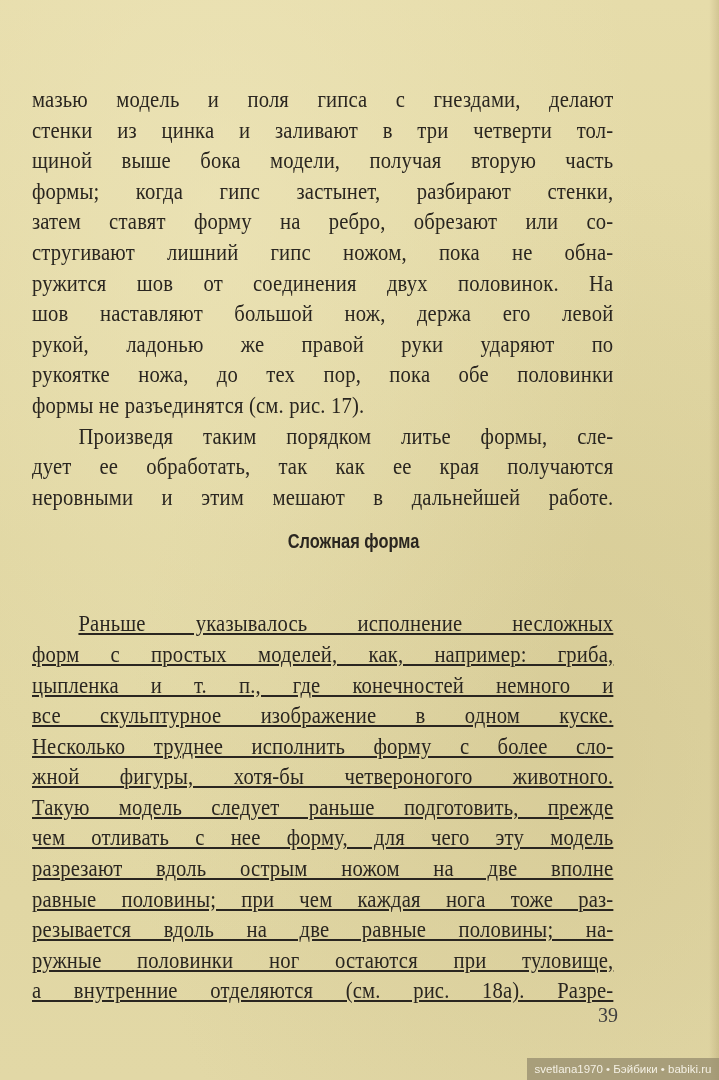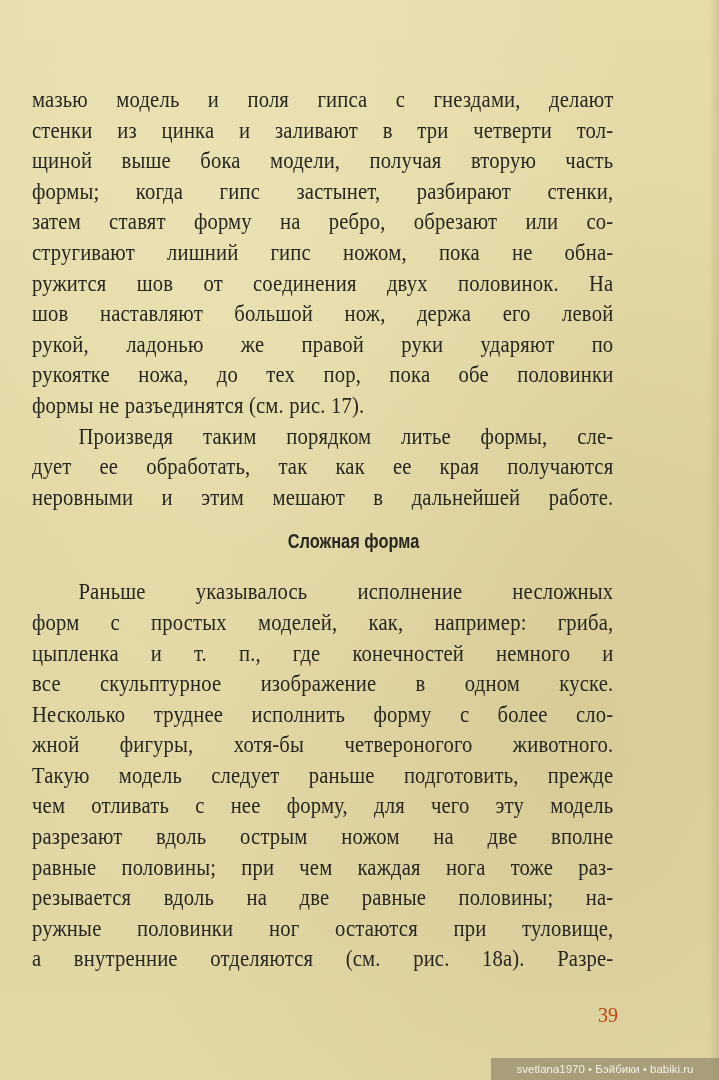--- a/index.html
+++ b/index.html
@@ -30,24 +30,24 @@
   .line.last { text-align-last: left; }
   .line.indent { padding-left: 54px; width: 622px; }
   .heading {
     position: absolute; left: 0; width: 719px; top: 530px;
     text-align: center; font-family: "Liberation Sans", sans-serif;
     font-weight: bold; font-size: 20px; color: #2a2620;
     transform: scaleX(0.82); transform-origin: 326px center;
   }
   .page-number {
     position: absolute; left: 598px; top: 1004px;
-    font-size: 20px; color: #c2410c;
+    font-size: 20px; color: #404040;
   }
   .watermark {
-    position: absolute; right: 0; bottom: 0; width: 228px; height: 22px;
+    position: absolute; right: 0; bottom: 0; width: 192px; height: 22px;
     background: rgba(150,140,110,0.75);
     color: #f4f0e4; font-family: "Liberation Sans", sans-serif;
     font-size: 11.5px; line-height: 22px; text-align: center;
   }
 </style>
 </head>
 <body>
 
 <div class="page-edge-right"></div>
 
@@ -63,21 +63,21 @@
     <span class="line">шов наставляют большой нож, держа его левой</span>
     <span class="line">рукой, ладонью же правой руки ударяют по</span>
     <span class="line">рукоятке ножа, до тех пор, пока обе половинки</span>
     <span class="line last">формы не разъединятся (см. рис. 17).</span>
   </div>
   <div>
     <span class="line indent">Произведя таким порядком литье формы, сле-</span>
     <span class="line">дует ее обработать, так как ее края получаются</span>
     <span class="line">неровными и этим мешают в дальнейшей работе.</span>
   </div>
-  <div style="margin-top:64px;">
+  <div style="margin-top:96px;text-decoration:underline;">
     <span class="line indent">Раньше указывалось исполнение несложных</span>
     <span class="line">форм с простых моделей, как, например: гриба,</span>
     <span class="line">цыпленка и т. п., где конечностей немного и</span>
     <span class="line">все скульптурное изображение в одном куске.</span>
     <span class="line">Несколько труднее исполнить форму с более сло-</span>
     <span class="line">жной фигуры, хотя-бы четвероногого животного.</span>
     <span class="line">Такую модель следует раньше подготовить, прежде</span>
     <span class="line">чем отливать с нее форму, для чего эту модель</span>
     <span class="line">разрезают вдоль острым ножом на две вполне</span>
     <span class="line">равные половины; при чем каждая нога тоже раз-</span>

